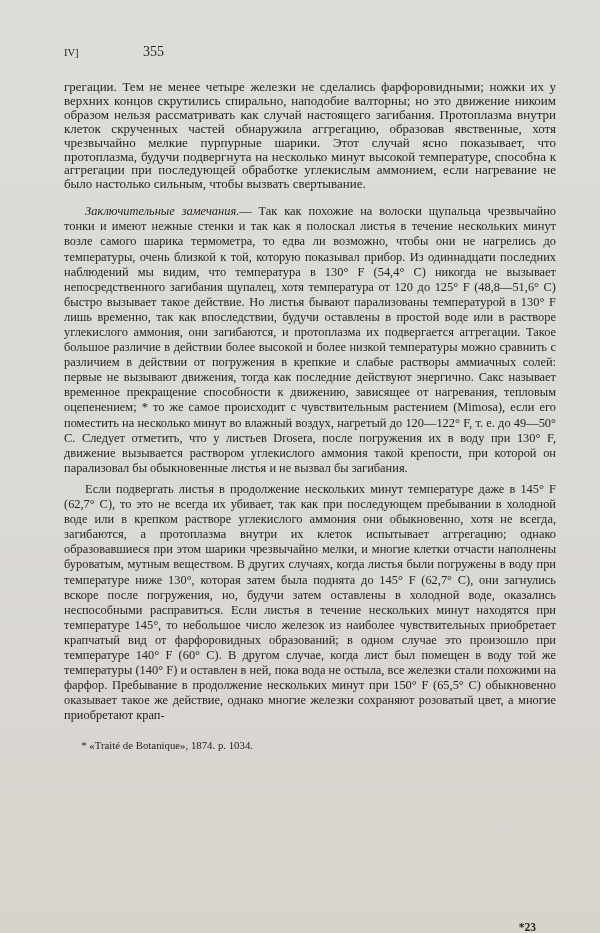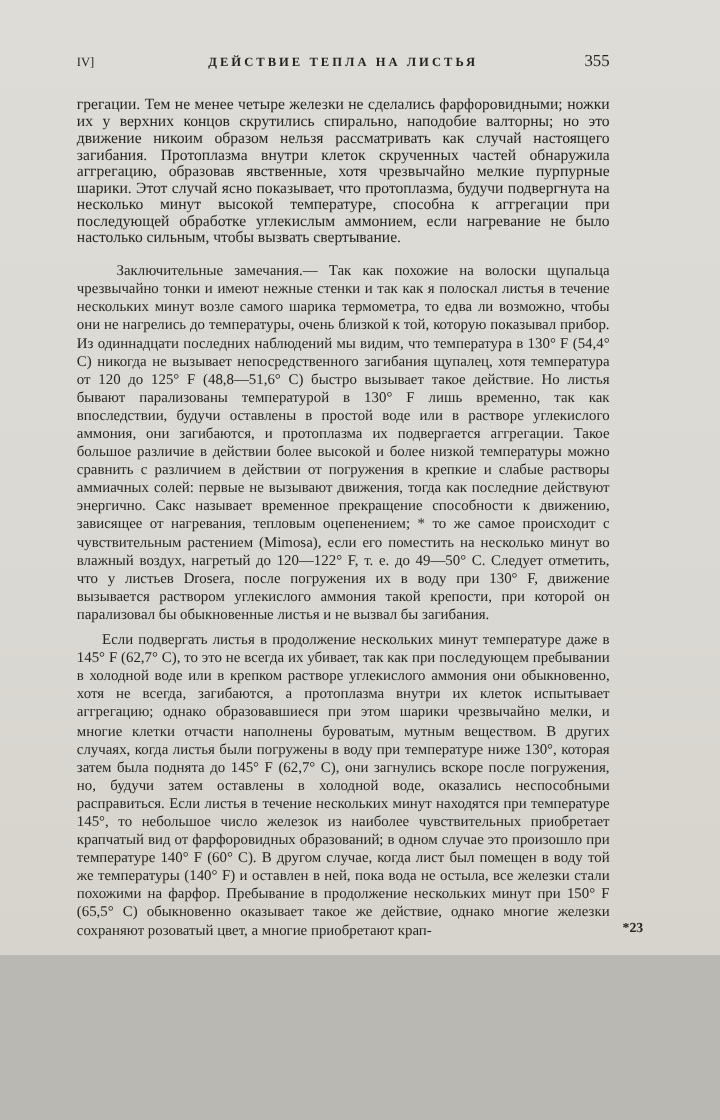--- a/index.html
+++ b/index.html
@@ -1,69 +1,69 @@
 <!DOCTYPE html>
 <html lang="ru"><head>
 <meta charset="utf-8">
 <style>
   html,body{margin:0;padding:0;background:#b9b8b2;}
   .page{
     position:relative;
-    width:600px;height:796px;
+    width:600px;height:933px;
     margin:0 auto;
     box-sizing:border-box;
     background:linear-gradient(180deg,#dedcd6 0%,#dbd9d3 55%,#d6d4cd 100%);
     color:#26241f;
     font-family:"Liberation Serif","DejaVu Serif",serif;
-    padding:44px 92px 0 64px;
+    padding:44px 44px 0 64px;
     overflow:hidden;
   }
   .header{
     display:flex;align-items:baseline;
     font-size:11px;
     margin-bottom:20px;
   }
   .header .h-left{width:50px;text-align:left;font-size:10.5px;}
   .header .h-center{flex:1;text-align:center;font-weight:bold;letter-spacing:2.5px;font-size:10.5px;}
   .header .h-right{width:50px;text-align:right;font-size:14px;}
   p{margin:0;text-align:justify;}
   .petit{
     font-size:13px;line-height:13.9px;
     margin-bottom:13px;
   }
   .body-par{
     font-size:12.4px;line-height:15.1px;
   }
   .indent{text-indent:1.7em;}
   .par-gap{margin-top:6px;}
-  .lead-italic{margin-left:12px;}
+  .lead-italic{font-style:italic;}
   .footnote{
     font-size:10.8px;line-height:13px;
     margin-top:16px;
     padding-left:1.6em;
   }
   .signature{
     position:absolute;
-    right:64px;bottom:16px;
+    right:64px;bottom:0;
     font-size:11.5px;font-weight:bold;
   }
 </style>
 </head>
 <body>
 
 <div class="page">
 
   <div class="header">
     <span class="h-left">IV]</span>
-    <span class="h-center">ДЕЙСТВИЕ ТЕПЛА НА ЛИСТЬЯ</span>
     <span class="h-right">355</span>
   </div>
 
   <p class="petit">грегации. Тем не менее четыре железки не сделались фарфоровидными; ножки их у верхних концов скрутились спирально, наподобие валторны; но это движение никоим образом нельзя рассматривать как случай настоящего загибания. Протоплазма внутри клеток скрученных частей обнаружила аггрегацию, образовав явственные, хотя чрезвычайно мелкие пурпурные шарики. Этот случай ясно показывает, что протоплазма, будучи подвергнута на несколько минут высокой температуре, способна к аггрегации при последующей обработке углекислым аммонием, если нагревание не было настолько сильным, чтобы вызвать свертывание.</p>
 
   <p class="body-par indent"><span class="lead-italic">Заключительные замечания.</span><span>— Так как похожие на волоски щупальца чрезвычайно тонки и имеют нежные стенки и так как я полоскал листья в течение нескольких минут возле самого шарика термометра, то едва ли возможно, чтобы они не нагрелись до температуры, очень близкой к той, которую показывал прибор. Из одиннадцати последних наблюдений мы видим, что температура в 130° F (54,4° C) никогда не вызывает непосредственного загибания щупалец, хотя температура от 120 до 125° F (48,8—51,6° C) быстро вызывает такое действие. Но листья бывают парализованы температурой в 130° F лишь временно, так как впоследствии, будучи оставлены в простой воде или в растворе углекислого аммония, они загибаются, и протоплазма их подвергается аггрегации. Такое большое различие в действии более высокой и более низкой температуры можно сравнить с различием в действии от погружения в крепкие и слабые растворы аммиачных солей: первые не вызывают движения, тогда как последние действуют энергично. Сакс называет временное прекращение способности к движению, зависящее от нагревания, тепловым оцепенением; * то же самое происходит с чувствительным растением (Mimosa), если его поместить на несколько минут во влажный воздух, нагретый до 120—122° F, т. е. до 49—50° C. Следует отметить, что у листьев Drosera, после погружения их в воду при 130° F, движение вызывается раствором углекислого аммония такой крепости, при которой он парализовал бы обыкновенные листья и не вызвал бы загибания.</span></p>
 
   <p class="body-par indent par-gap">Если подвергать листья в продолжение нескольких минут температуре даже в 145° F (62,7° C), то это не всегда их убивает, так как при последующем пребывании в холодной воде или в крепком растворе углекислого аммония они обыкновенно, хотя не всегда, загибаются, а протоплазма внутри их клеток испытывает аггрегацию; однако образовавшиеся при этом шарики чрезвычайно мелки, и многие клетки отчасти наполнены буроватым, мутным веществом. В других случаях, когда листья были погружены в воду при температуре ниже 130°, которая затем была поднята до 145° F (62,7° C), они загнулись вскоре после погружения, но, будучи затем оставлены в холодной воде, оказались неспособными расправиться. Если листья в течение нескольких минут находятся при температуре 145°, то небольшое число железок из наиболее чувствительных приобретает крапчатый вид от фарфоровидных образований; в одном случае это произошло при температуре 140° F (60° C). В другом случае, когда лист был помещен в воду той же температуры (140° F) и оставлен в ней, пока вода не остыла, все железки стали похожими на фарфор. Пребывание в продолжение нескольких минут при 150° F (65,5° C) обыкновенно оказывает такое же действие, однако многие железки сохраняют розоватый цвет, а многие приобретают крап-</p>
 
+  <div class="footnote">* «Traité de Botanique», 1874. p. 1034.</div>
 
   <div class="signature">*23</div>
 
 </div>
 
 </body></html>

